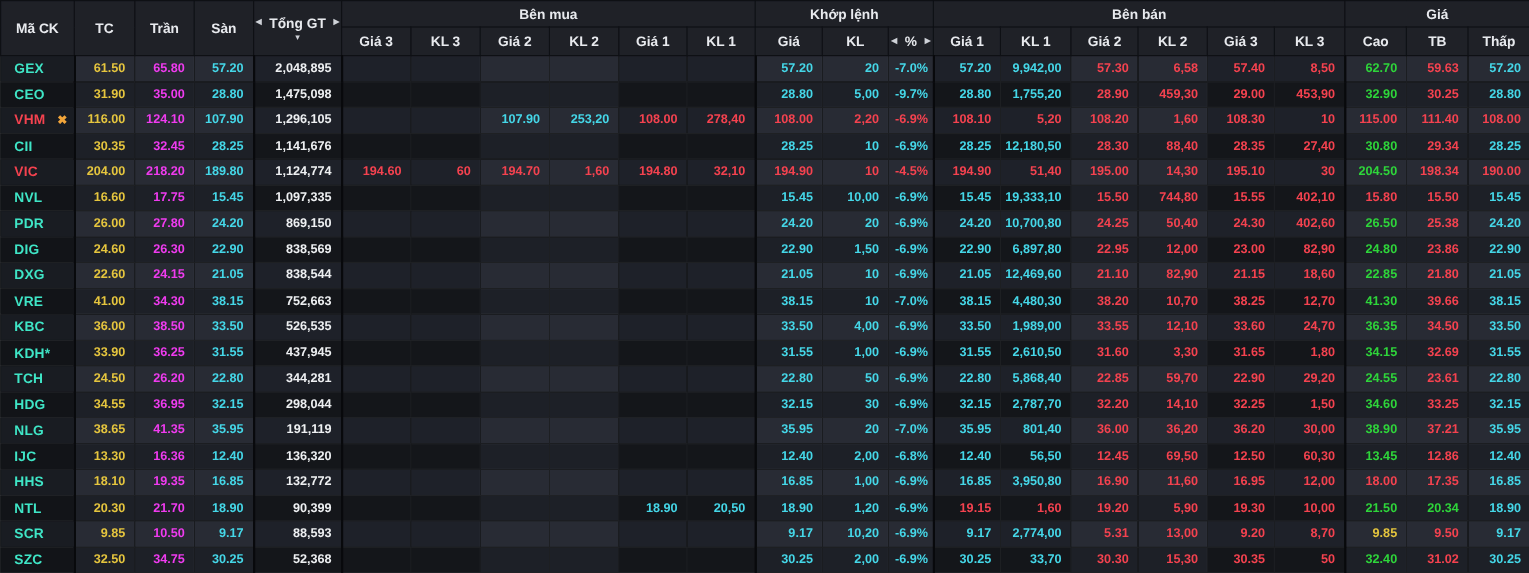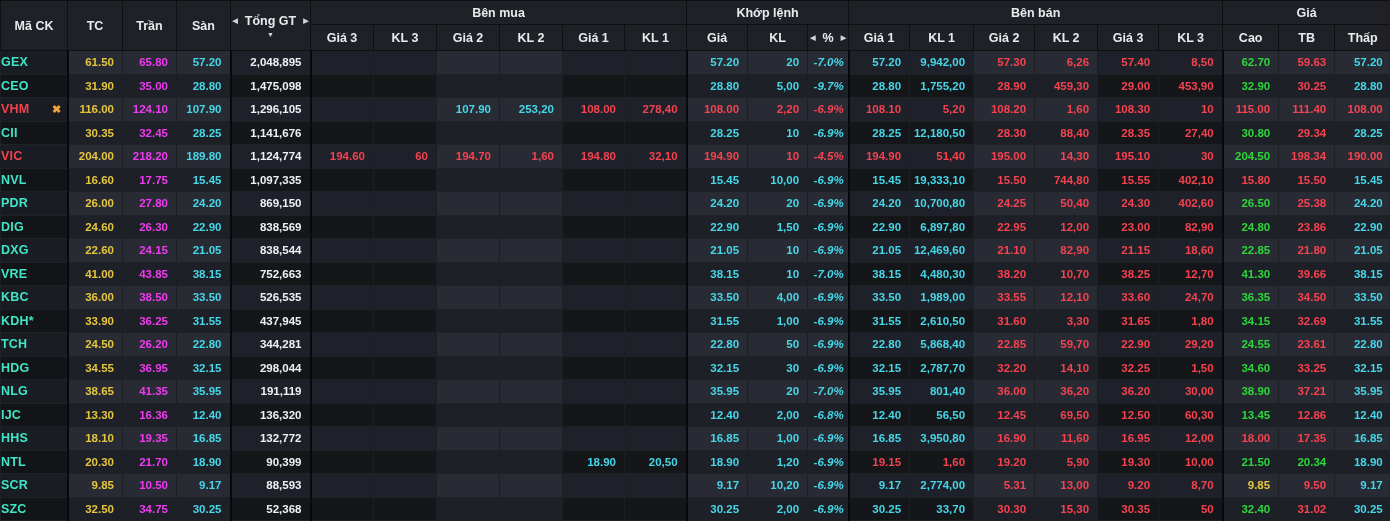--- a/index.html
+++ b/index.html
@@ -7,23 +7,23 @@
          font-family:"Liberation Sans",sans-serif;}
   table{width:1390px;height:521px;border-collapse:collapse;table-layout:fixed;}
   thead tr.grp{height:24px;}
   thead tr.sub{height:26px;padding-left:20px;}
   th{background:#1f2127;color:#e8eaee;font-size:12.5px;font-weight:bold;
      border:1px solid #0e1014;text-align:center;padding:0;}
   thead{border-bottom:1px solid #08090c;}
   td{font-size:11.5px;font-weight:bold;padding:0;border-left:1px solid rgba(255,255,255,0.045);
      border-bottom:1px solid rgba(255,255,255,0.055);white-space:nowrap;overflow:hidden;}
   td.num{text-align:right;padding-right:8px;}
-  td.pct{padding-right:4px;font-style:italic;}
+  td.pct{padding-right:4px;}
   td.gb{border-left:2px solid #08090c;}
-  td.col-code{text-align:left;padding-left:0;position:relative;font-size:12.5px;letter-spacing:.2px;}
+  td.col-code{text-align:left;padding-left:12px;position:relative;font-size:12.5px;letter-spacing:.2px;}
   tbody tr:nth-child(odd) .dk{background:#1e2129;}
   tbody tr:nth-child(odd) .lt{background:#282b34;}
   tbody tr:nth-child(odd) .col-code{background:#191c22;}
   tbody tr:nth-child(even) .dk{background:#14161a;}
   tbody tr:nth-child(even) .lt{background:#1d2027;}
   tbody tr:nth-child(even) .col-code{background:#121418;}
   .t-y{color:#e5c53e}.t-m{color:#ef3bef}.t-c{color:#45d7e8}
   .t-r{color:#f4424f}.t-g{color:#2ed53a}.t-w{color:#eef0f2}
   .code-c{color:#3fe5c6}.code-r{color:#f4424f}
   .x-icon{position:absolute;right:5px;top:50%;transform:translateY(-50%);
@@ -126,21 +126,21 @@
           <td class="num lt t-w"></td>
           <td class="num lt t-w"></td>
           <td class="num dk t-w"></td>
           <td class="num dk t-w"></td>
           <td class="num lt gb t-c">57.20</td>
           <td class="num lt t-c">20</td>
           <td class="num lt pct t-c">-7.0%</td>
           <td class="num dk gb t-c">57.20</td>
           <td class="num dk t-c">9,942,00</td>
           <td class="num lt t-r">57.30</td>
-          <td class="num lt t-r">6,26</td>
+          <td class="num lt t-r">6,58</td>
           <td class="num dk t-r">57.40</td>
           <td class="num dk t-r">8,50</td>
           <td class="num lt gb t-g">62.70</td>
           <td class="num lt t-r">59.63</td>
           <td class="num lt t-c">57.20</td>
         </tr>
         <tr>
           <td class="col-code code-c"><span>CEO</span></td>
           <td class="num lt gb t-y">31.90</td>
           <td class="num lt t-m">35.00</td>
@@ -336,21 +336,21 @@
           <td class="num lt t-r">82,90</td>
           <td class="num dk t-r">21.15</td>
           <td class="num dk t-r">18,60</td>
           <td class="num lt gb t-g">22.85</td>
           <td class="num lt t-r">21.80</td>
           <td class="num lt t-c">21.05</td>
         </tr>
         <tr>
           <td class="col-code code-c"><span>VRE</span></td>
           <td class="num lt gb t-y">41.00</td>
-          <td class="num lt t-m">43.85</td>
+          <td class="num lt t-m">34.30</td>
           <td class="num lt t-c">38.15</td>
           <td class="num dk gb t-w">752,663</td>
           <td class="num dk gb t-w"></td>
           <td class="num dk t-w"></td>
           <td class="num lt t-w"></td>
           <td class="num lt t-w"></td>
           <td class="num dk t-w"></td>
           <td class="num dk t-w"></td>
           <td class="num lt gb t-c">38.15</td>
           <td class="num lt t-c">10</td>

